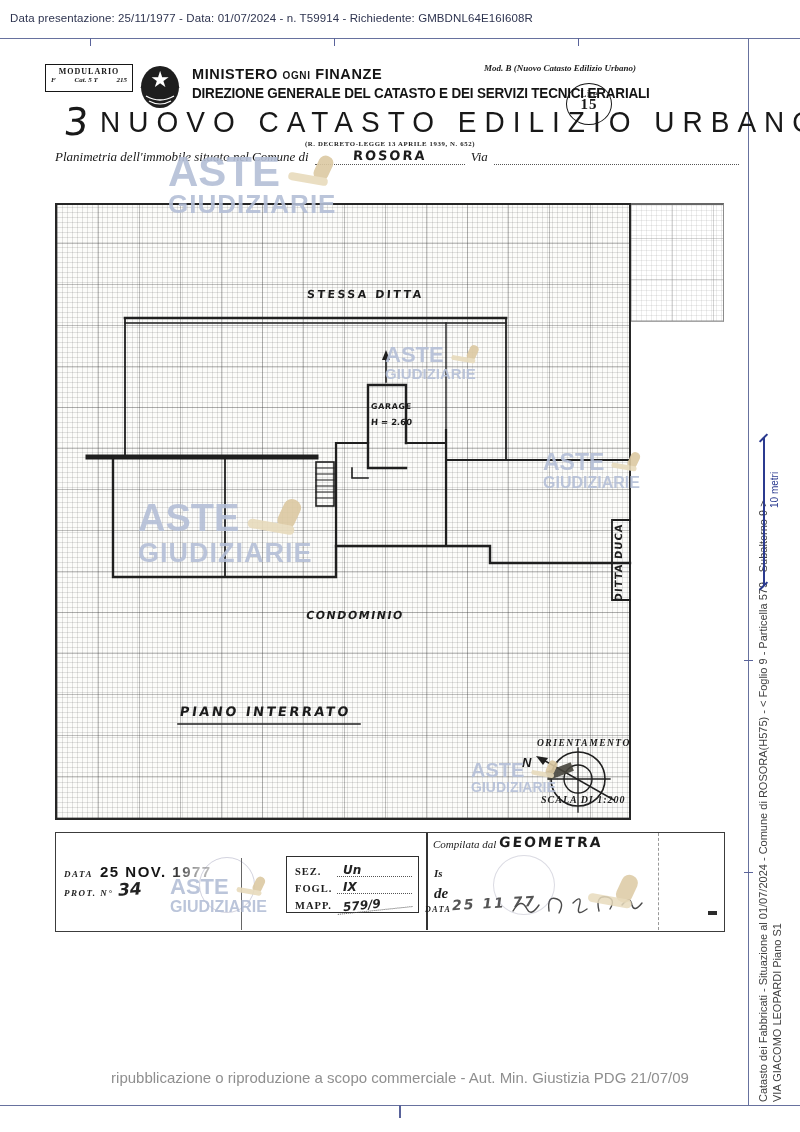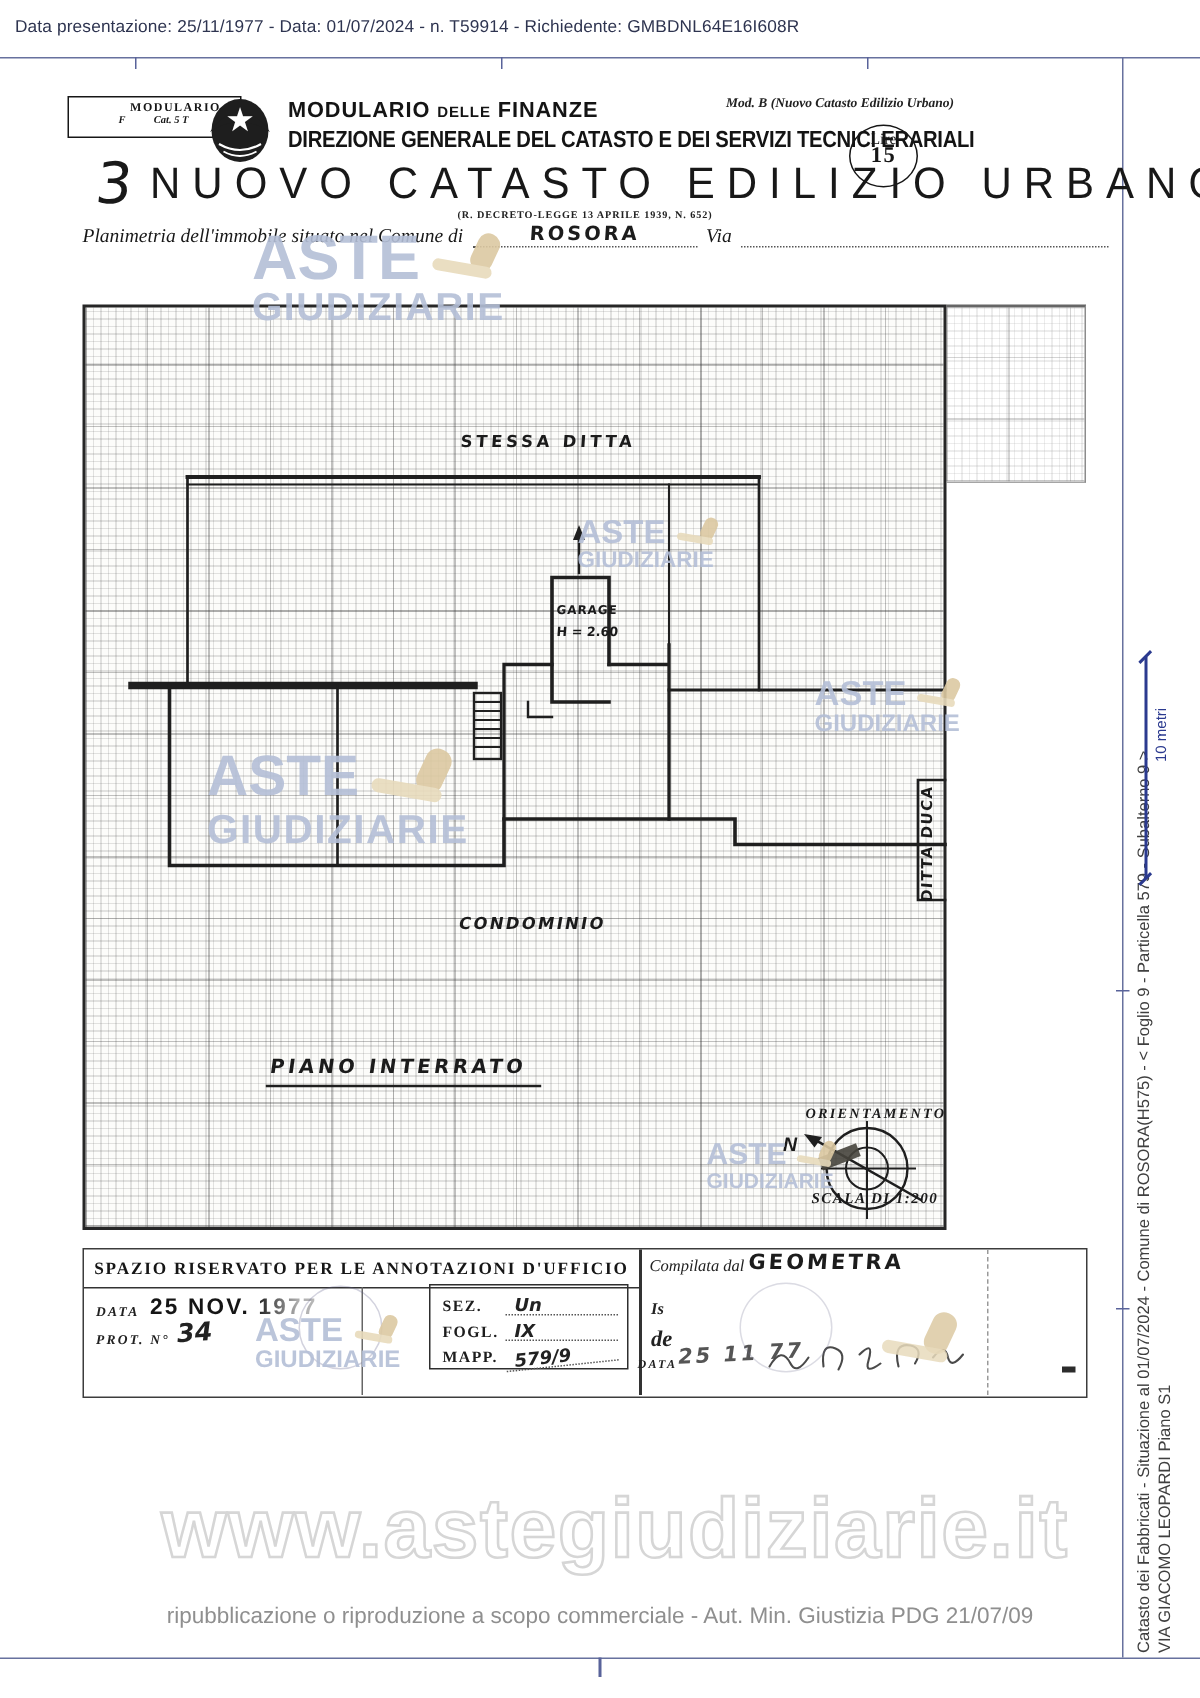--- a/index.html
+++ b/index.html
@@ -7,21 +7,21 @@
         font-family:"Liberation Sans",sans-serif;color:#1d1d1d;}
   .abs{position:absolute;}
 
   
   .topbar-text{left:10px;top:12px;font-size:11.5px;color:#2e3450;letter-spacing:.1px;}
   .frame{background:#67719e;}
   .tick{background:#59639a;}
 
   
   .modulario{left:45px;top:64px;width:86px;height:26px;border:1.6px solid #161616;
-             font-family:"Liberation Serif",serif;font-weight:700;color:#161616;padding-left:28px;}
+             font-family:"Liberation Serif",serif;font-weight:700;color:#161616;}
   .modulario .r1{font-size:8px;text-align:center;letter-spacing:1px;margin-top:2px;}
   .modulario .r2{display:flex;justify-content:space-between;font-size:7px;padding:0 5px;font-style:italic;}
   .ministry1{left:192px;top:66px;font-size:14.5px;font-weight:700;font-variant:small-caps;letter-spacing:.6px;color:#141414;}
   .ministry2{left:192px;top:84px;font-size:13.5px;font-weight:700;letter-spacing:-.2px;color:#141414;transform:scaleY(1.15);transform-origin:left top;}
   .modb{left:484px;top:63px;font-family:"Liberation Serif",serif;font-weight:700;font-style:italic;font-size:9px;color:#222;}
   .lire{left:566px;top:83px;width:44px;height:40px;border:1.7px solid #161616;border-radius:50%;
         text-align:center;font-family:"Liberation Serif",serif;color:#161616;}
   .lire .a{font-size:10.5px;margin-top:4px;}
   .lire .b{font-size:15px;font-weight:700;margin-top:-3px;letter-spacing:1px;}
   .formnum{left:64px;top:100px;font-size:38px;font-family:"DejaVu Sans",sans-serif;color:#191919;transform:skewX(-6deg);}
@@ -107,21 +107,21 @@
   </div>
 
   <svg class="abs" style="left:136px;top:62px;" width="48" height="48" viewBox="0 0 48 48">
     <ellipse cx="24" cy="25" rx="19" ry="21" fill="#1e1e1e"></ellipse>
     <path d="M4 26 Q12 14 24 12 Q36 14 44 26 Q36 20 24 19 Q12 20 4 26Z" fill="#1e1e1e"></path>
     <text x="24" y="25" font-size="22" text-anchor="middle" fill="#ffffff">★</text>
     <path d="M10 34 Q24 42 38 34" stroke="#ffffff" stroke-width="1.4" fill="none"></path>
     <path d="M13 39 Q24 45 35 39" stroke="#ffffff" stroke-width="1.2" fill="none"></path>
   </svg>
 
-  <div class="abs ministry1">MODULARIO delle FINANZE</div>
+  <div class="abs ministry1">MINISTERO ogni FINANZE</div>
   <div class="abs ministry2">DIREZIONE GENERALE DEL CATASTO E DEI SERVIZI TECNICI ERARIALI</div>
   <div class="abs modb">Mod. B (Nuovo Catasto Edilizio Urbano)</div>
   <div class="abs lire">
     <div class="a">Lire</div>
     <div class="b">15</div>
   </div>
 
   <div class="abs formnum">3</div>
   <div class="abs doctitle">NUOVO CATASTO EDILIZIO URBANO</div>
   <div class="abs lawref">(R. DECRETO-LEGGE 13 APRILE 1939, N. 652)</div>
@@ -252,21 +252,20 @@
     </div>
     <div style="font-size:16px;">GIUDIZIARIE</div>
   </div>
 
   <svg class="abs" style="left:582px;top:872px;z-index:41;" width="80" height="42" viewBox="0 0 66 38">
     <rect x="30" y="2" width="15" height="26" rx="7" fill="#dcc9a2" transform="rotate(25 37 15)" opacity=".85"></rect>
     <rect x="2" y="22" width="40" height="8" rx="4" fill="#e8dbbc" transform="rotate(10 22 26)" opacity=".85"></rect>
   </svg>
 
   <div class="abs form-box">
-    <div class="abs fh">SPAZIO RISERVATO PER LE ANNOTAZIONI D'UFFICIO</div>
     <div class="abs" style="left:370px;top:0;width:1.6px;height:97px;background:#333;"></div>
     <div class="abs" style="left:185px;top:25px;width:1px;height:72px;background:#666;"></div>
 
     <div class="abs flabel" style="left:8px;top:36px;">DATA</div>
     <div class="abs stamp" style="left:44px;top:30px;">25 NOV. 1977</div>
     <div class="abs flabel" style="left:8px;top:55px;">PROT. N°</div>
     <div class="abs hval" style="left:62px;top:46px;font-size:17px;transform:rotate(-4deg);">34</div>
     <div class="abs faint-stamp" style="left:143px;top:24px;width:54px;height:54px;"></div>
 
     <div class="abs sezbox">
@@ -292,21 +291,20 @@
     <div class="abs hval" style="left:396px;top:62px;font-size:14px;color:#555;transform:rotate(-3deg);letter-spacing:2px;">25 11 77</div>
 
     <svg class="abs" style="left:455px;top:58px;" width="180" height="30" viewBox="0 0 180 30">
       <path d="M2,20 q8,-14 14,-2 q4,8 12,-4 m10,6 q-2,-16 8,-12 q8,3 2,14 m14,-10 q10,-10 6,4 q-3,10 8,2 m12,2 q-4,-16 8,-14 q9,2 3,12 m12,-4 q8,-10 10,0 q2,8 10,-2" stroke="#4a4a4a" stroke-width="1.4" fill="none" stroke-linecap="round"></path>
     </svg>
     <div class="abs faint-stamp" style="left:437px;top:22px;width:60px;height:58px;border-color:rgba(110,110,145,.25);"></div>
     <div class="abs" style="left:602px;top:0;width:0;height:97px;border-left:1px dashed #999;"></div>
     <div class="abs" style="left:652px;top:78px;width:9px;height:4px;background:#2c2c2c;"></div>
   </div>
 
-  <div class="abs url-wm">www.astegiudiziarie.it</div>
 
   <div class="abs footer">
     <div>ripubblicazione o riproduzione a scopo commerciale - Aut. Min. Giustizia PDG 21/07/09</div>
   </div>
 
   <div class="abs side-note">
     <div>Catasto dei Fabbricati - Situazione al 01/07/2024 - Comune di ROSORA(H575) - &lt;  Foglio 9 - Particella  579 - Subalterno 9 &gt;</div>
     <div>VIA GIACOMO LEOPARDI Piano S1</div>
   </div>
 

